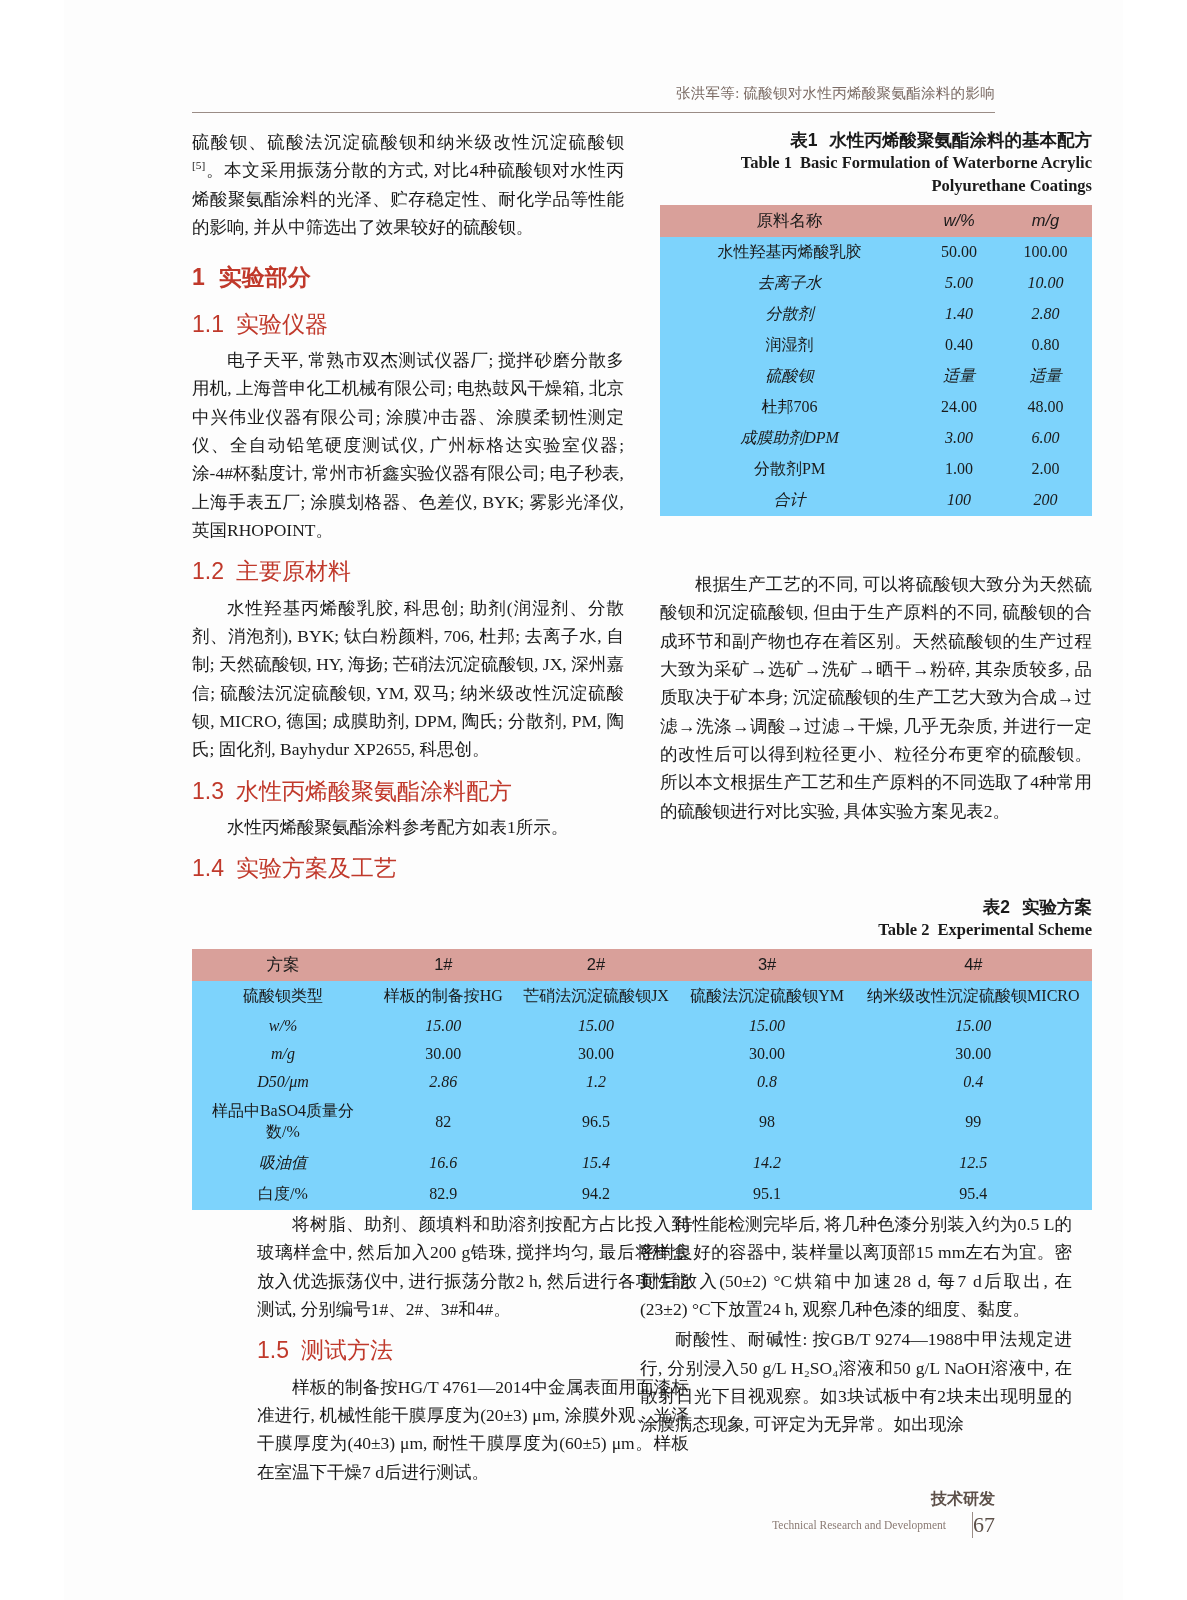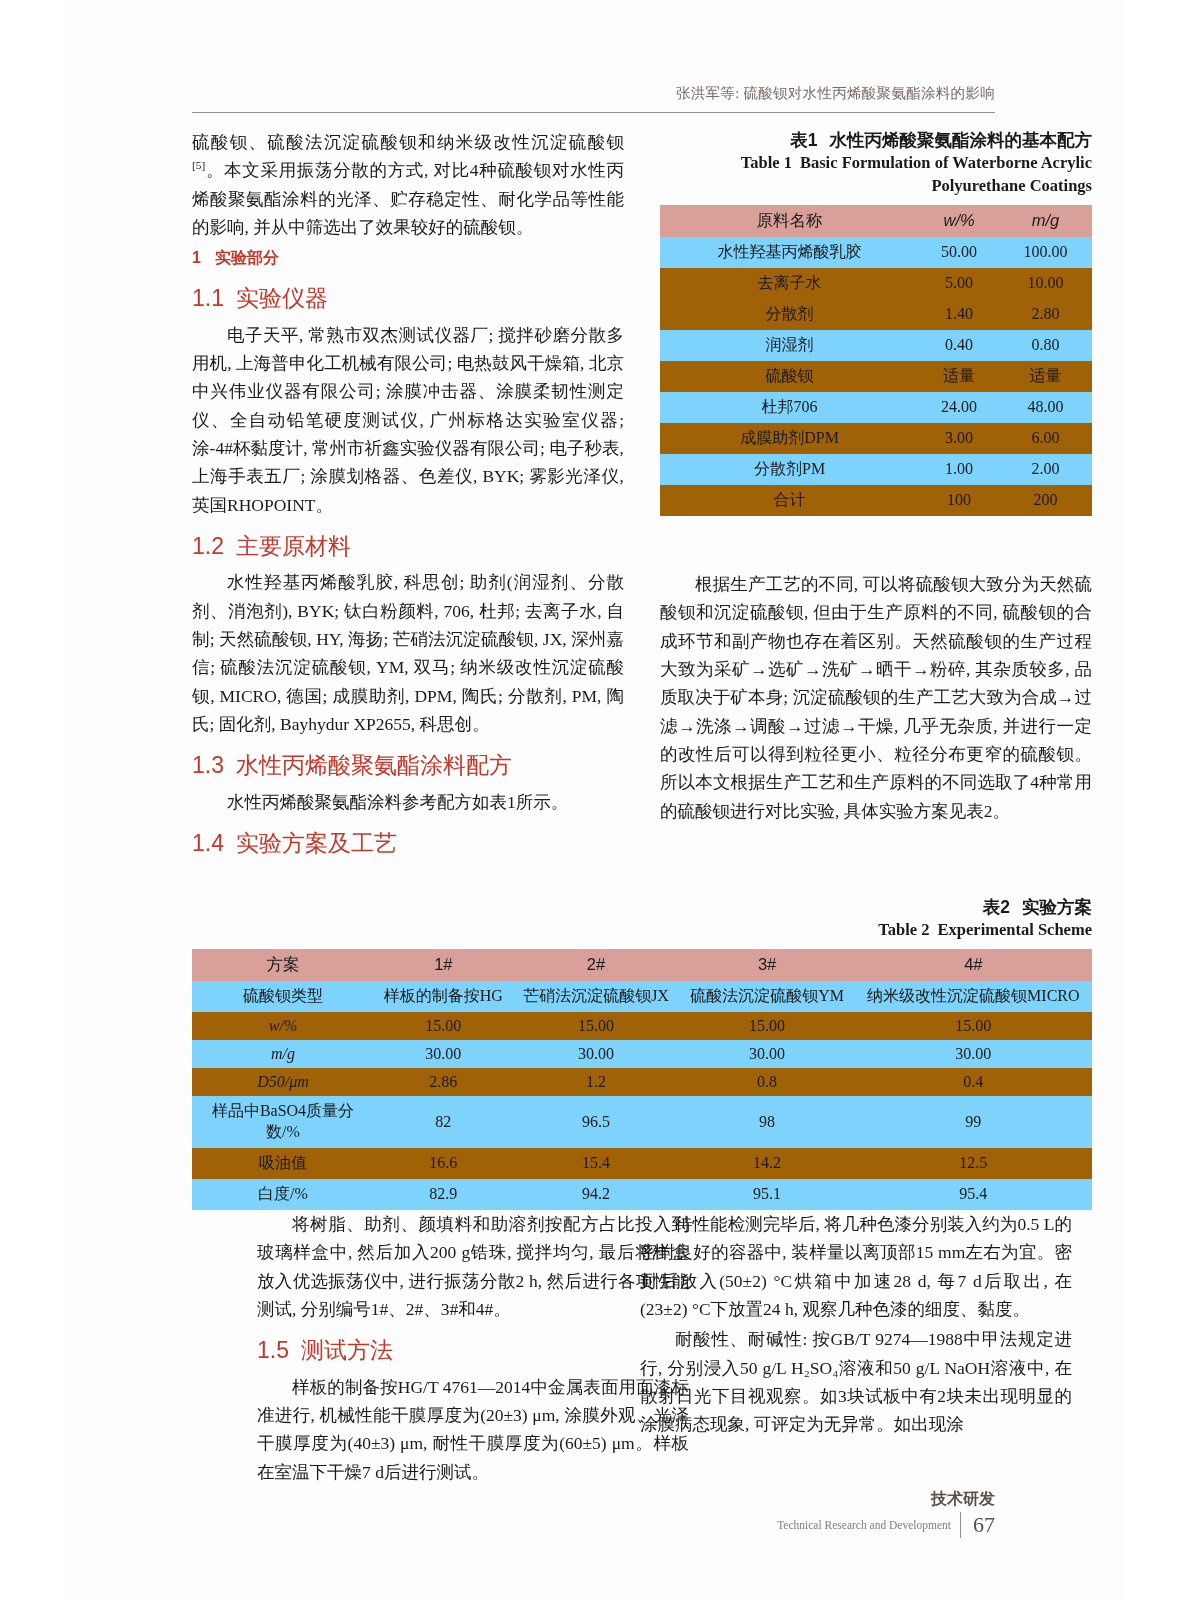--- a/index.html
+++ b/index.html
@@ -43,24 +43,24 @@
     line-height: 1.62;
     text-align: justify;
   }
   .col-left { left: 128px; }
 
   .para { margin: 0 0 2px 0; text-indent: 2em; }
   .para.noindent { text-indent: 0; }
 
   h2.sec {
     font-family: "Liberation Sans", sans-serif;
-    font-size: 16px;
+    font-size: 23px;
     font-weight: bold;
     color: #c0392b;
-    margin: 4px 0 8px 0;
+    margin: 18px 0 8px 0;
   }
   h2.sec .num { margin-right: 14px; }
   h3.subsec {
     font-family: "Liberation Sans", sans-serif;
     font-size: 23px;
     font-weight: normal;
     color: #c0392b;
     margin: 9px 0 3px 0;
   }
   h3.subsec .num { margin-right: 12px; }
@@ -93,21 +93,21 @@
   table.data td, table.data th {
     padding: 5px 6px;
     text-align: center;
     font-weight: normal;
   }
   table.data thead td {
     background: #d9a09a;
     font-family: "Liberation Sans", sans-serif;
     font-size: 16.5px;
   }
-  table.data tbody tr.alt td { background: #a16207; }
+  table.data tbody tr.alt td { background: #7dd3fc; font-style: italic; }
   table.data tbody tr.plain td { background: #7dd3fc; }
   td.lead { text-align: left; padding-left: 12px; }
   .ital { font-style: italic; }
 
   
   .table1-block {
     position: absolute;
     left: 596px;
     top: 128px;
     width: 432px;
@@ -168,22 +168,21 @@
     color: #8a7a73;
     display: inline-block;
     vertical-align: middle;
   }
   .footer .f-pg {
     display: inline-block;
     vertical-align: middle;
     font-size: 22px;
     color: #5d5049;
     border-left: 1px solid #9a8c86;
-    margin-left: 9px;
-    padding-left: 12px;
+    margin-left: 26px;
   }
 </style>
 </head>
 <body>
 
 <div class="page">
 
   <div class="running-head">张洪军等: 硫酸钡对水性丙烯酸聚氨酯涂料的影响</div>
   <div class="head-rule"></div>
 

